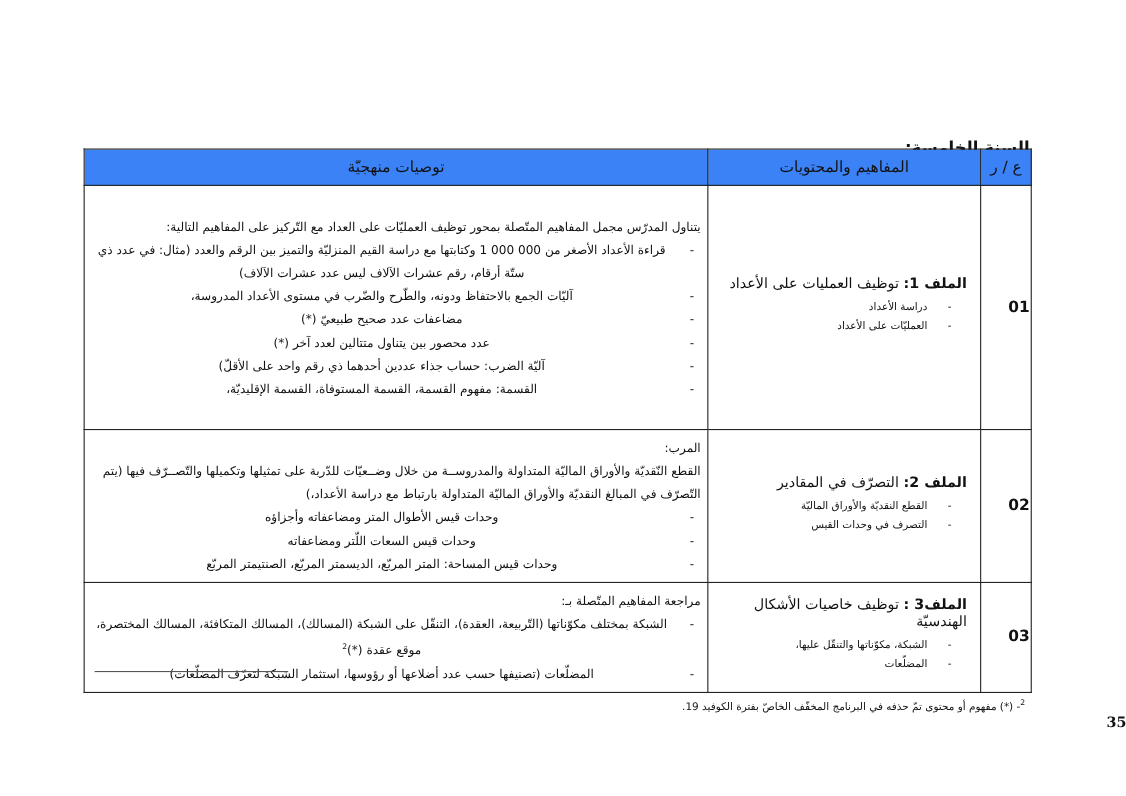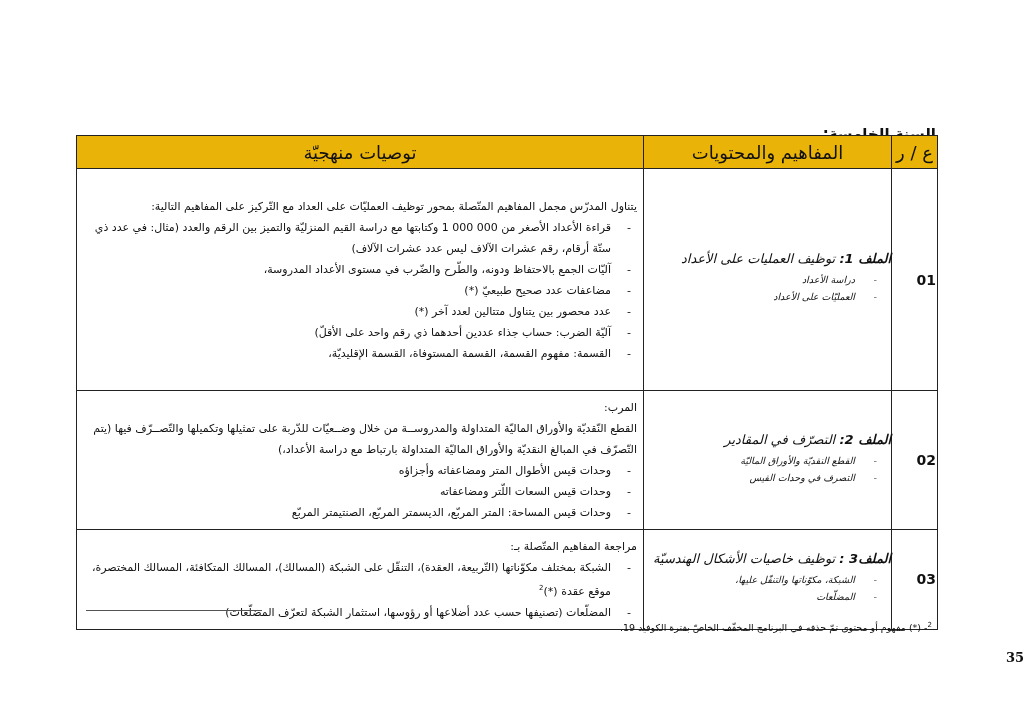--- a/index.html
+++ b/index.html
@@ -13,40 +13,40 @@
     margin-top: 35px;
   }
   table.curriculum {
     position: absolute; left: 76px; top: 135px; width: 862px;
     border-collapse: collapse; direction: rtl; table-layout: fixed;
   }
   table.curriculum td, table.curriculum th {
     border: 1.5px solid #222; vertical-align: middle;
   }
   table.curriculum th {
-    background: #eab308; height: 30px; font-size: 18px; font-weight: normal;
+    background: #3b82f6; height: 30px; font-size: 14px; font-weight: normal;
   }
   th.col-num { width: 43px; }
   th.col-concepts { width: 245px; }
   td.num { font-size: 14px; font-weight: bold; }
-  td.concepts { padding: 0 0 0 6px; font-style: italic; }
+  td.concepts { padding: 0 12px 0 6px; }
   .file-title { font-size: 13px; margin-bottom: 8px; }
   .file-title b { font-weight: bold; }
   .sub-list { list-style: none; margin: 0; padding: 0 14px 0 0; font-size: 9.5px; }
   .sub-list li { margin: 6px 0; }
   .sub-list li::before { content: "-"; display: inline-block; width: 22px; }
   td.recs { padding: 6px 6px; font-size: 11px; line-height: 21px; text-align: right; vertical-align: top; }
   .rec-list { list-style: none; margin: 0; padding: 0; }
-  .rec-list li { padding-right: 26px; position: relative; }
+  .rec-list li { padding-right: 26px; position: relative; text-align: center; }
   .rec-list li::before { content: "-"; position: absolute; right: 6px; }
   .footnote-rule {
     position: absolute; left: 86px; top: 610px; width: 176px; border-top: 1px solid #555;
   }
   .footnote {
-    position: absolute; right: 92px; top: 621px; font-size: 9.5px; direction: rtl;
+    position: absolute; right: 92px; top: 635px; font-size: 9.5px; direction: rtl;
   }
   .page-number {
     position: absolute; left: 0; right: 0; top: 650px; text-align: right;
     font-family: "DejaVu Serif", serif; font-weight: bold; font-size: 13px;
   }
   sup { font-size: 7px; }
 </style>
 </head>
 <body>
 

